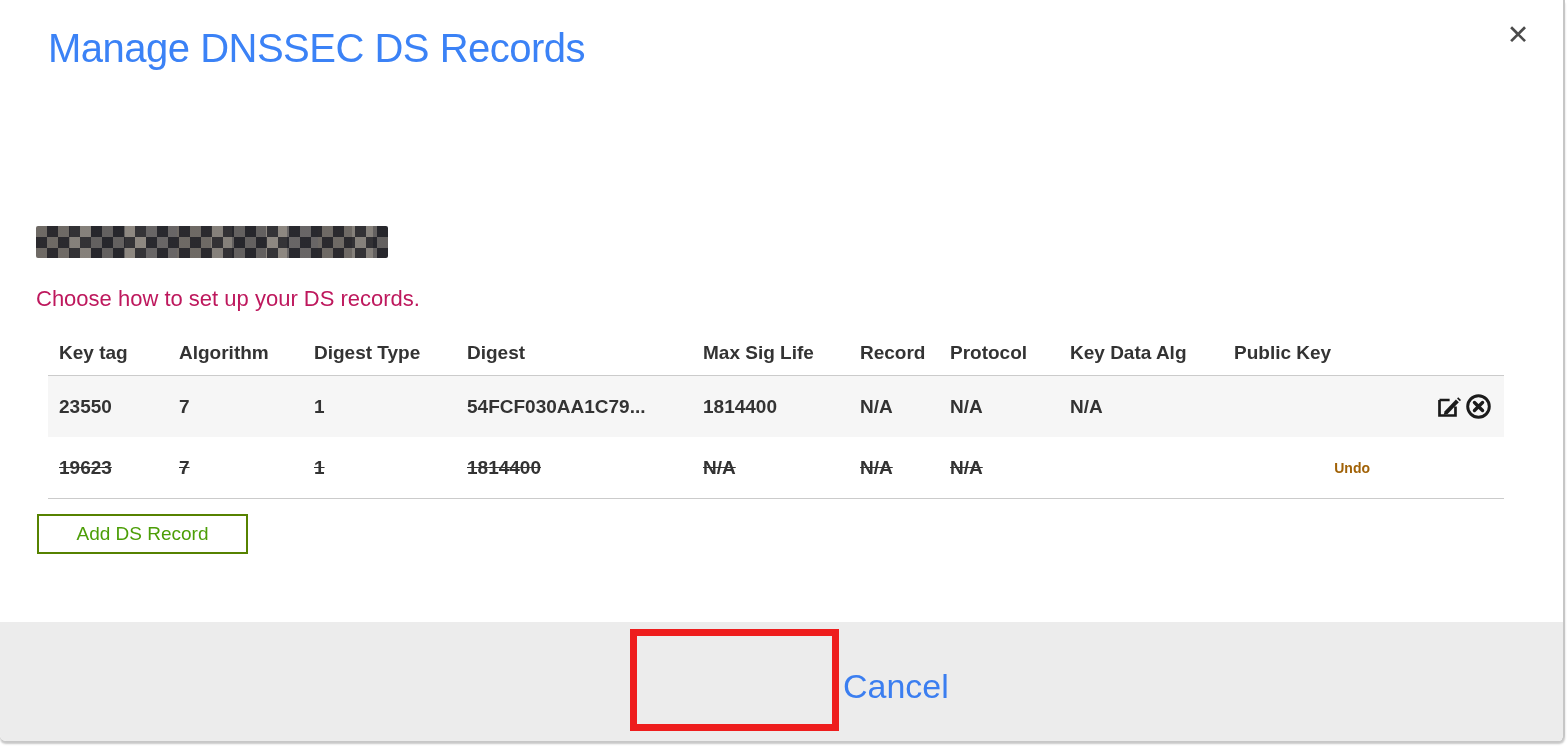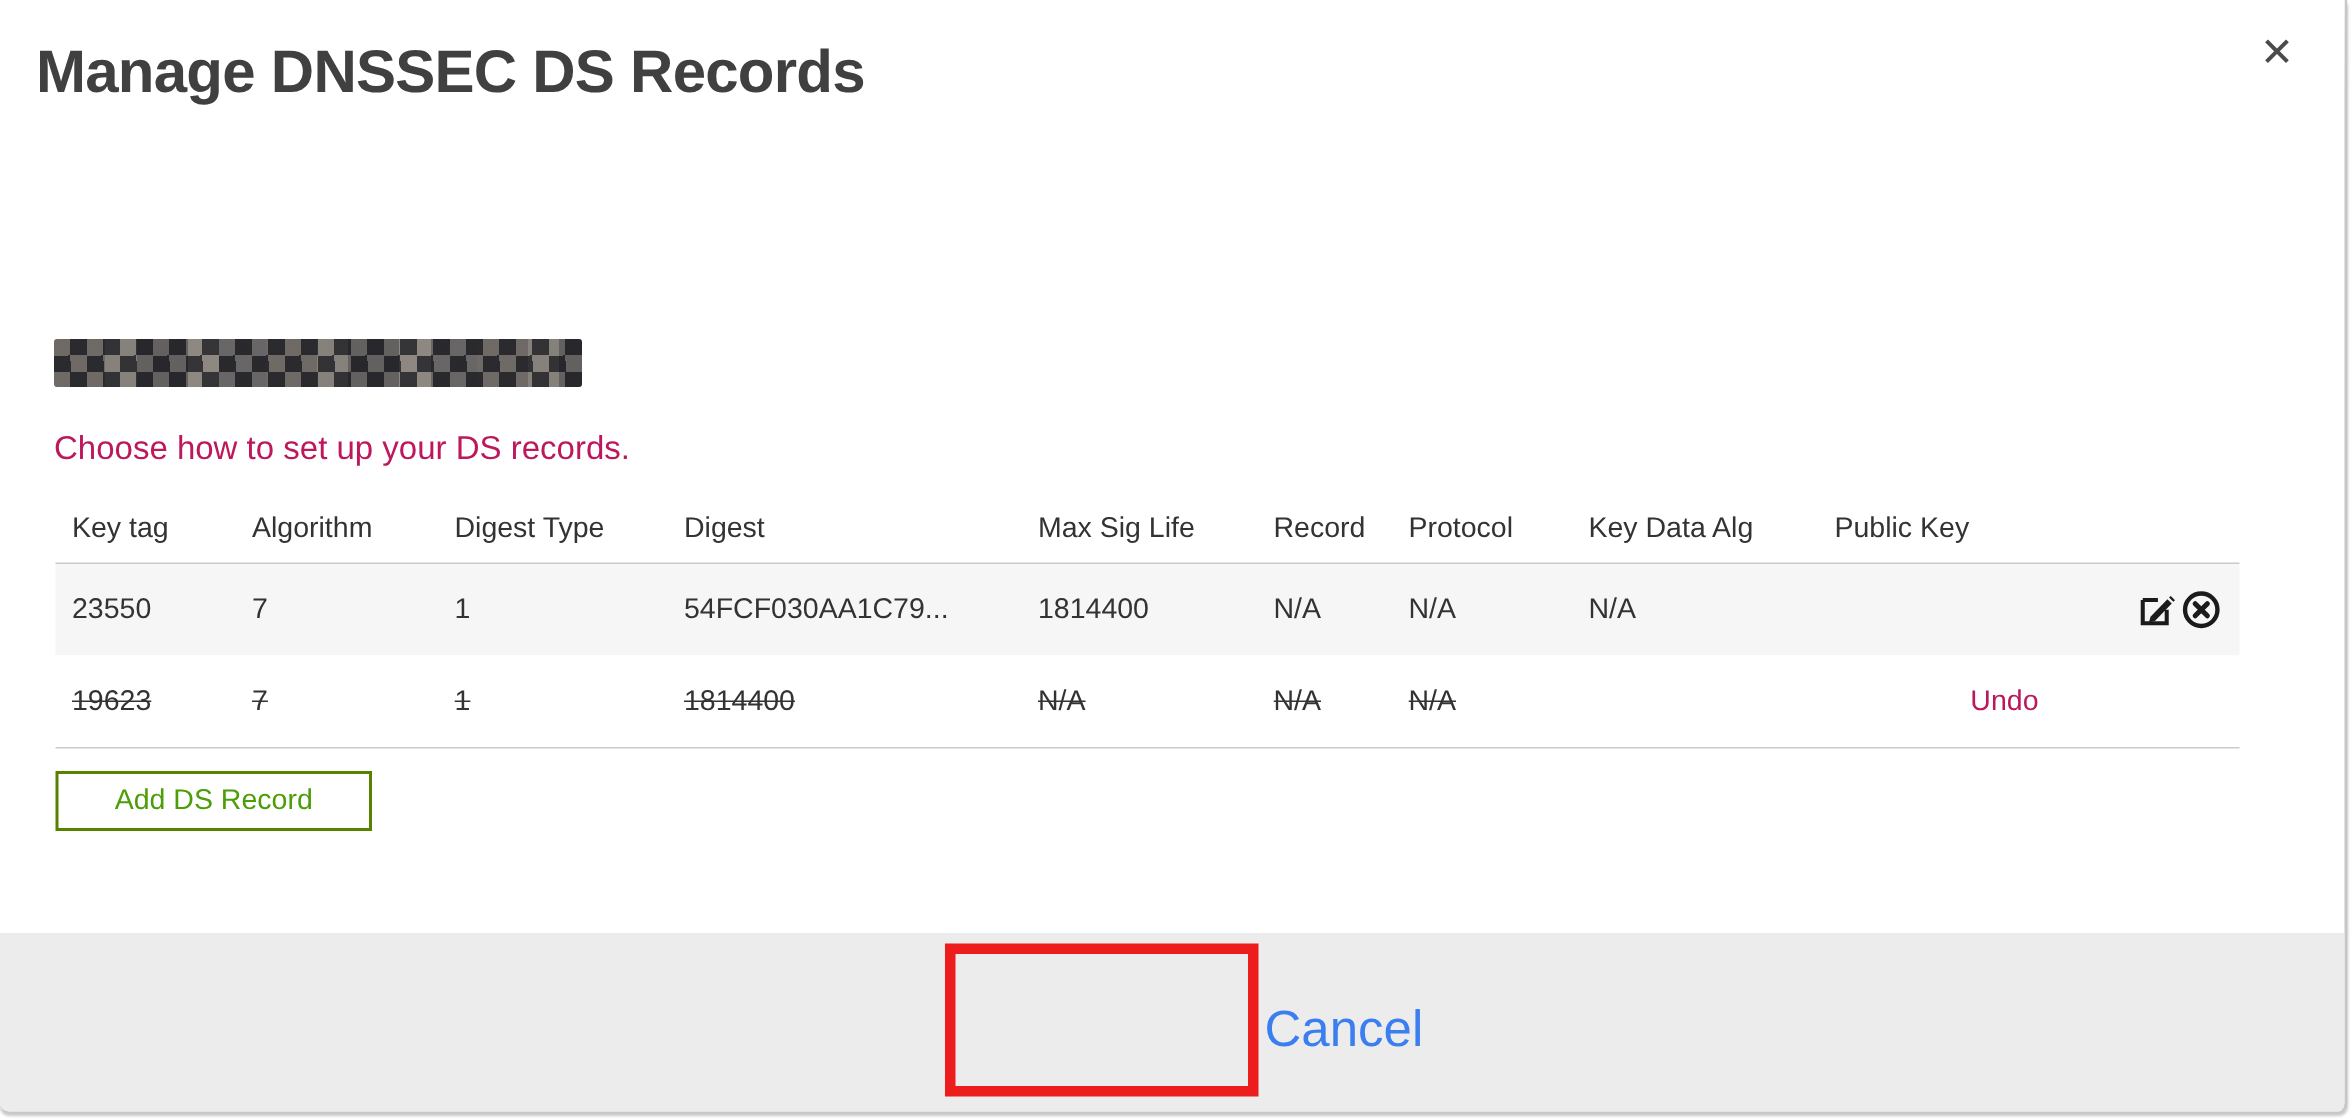--- a/index.html
+++ b/index.html
@@ -5,62 +5,62 @@
   * { margin:0; padding:0; box-sizing:border-box; }
   html,body { width:1568px; height:746px; background:#fff; font-family:"Liberation Sans","DejaVu Sans",sans-serif; }
   .modal {
     position:relative; width:1565px; height:741px; background:#fff;
     border-right:2px solid #c6c6c6;
     border-bottom-left-radius:6px; border-bottom-right-radius:6px;
     box-shadow:0 3px 2px rgba(0,0,0,.22);
     overflow:hidden;
   }
   .title {
-    position:absolute; left:24px; top:26px;
-    font-size:40px; font-weight:700; color:#404040; letter-spacing:-0.5px;
+    position:absolute; left:48px; top:26px;
+    font-size:40px; font-weight:400; color:#3b82f6; letter-spacing:-0.5px;
   }
   .close-btn {
     position:absolute; left:1501px; top:18px; width:34px; height:34px;
     font-size:27px; font-weight:700; color:#4b4b4b; text-align:center; line-height:34px;
     cursor:pointer;
   }
   .domain-redacted {
     position:absolute; left:36px; top:226px; width:352px; height:32px;
     background:
       repeating-conic-gradient(from 0deg, rgba(35,35,40,0.85) 0% 25%, rgba(130,125,120,0.55) 25% 50%) 0 0 / 22px 22px,
       repeating-linear-gradient(90deg, #57524e 0 34px, #8a867f 34px 55px, #3f3e42 55px 89px, #9b948c 89px 110px, #4a4a50 110px 141px);
     border-radius:2px;
   }
   .instruction {
     position:absolute; left:36px; top:286px;
     font-size:22px; color:#be185d;
   }
   .ds-table {
-    position:absolute; left:37px; top:330px; width:1456px;
-    font-size:19px; color:#333;
+    position:absolute; left:48px; top:330px; width:1456px;
+    font-size:19px; color:#333;font-weight:bold;
   }
   .t-row {
     display:grid;
     grid-template-columns:120px 135px 153px 236px 157px 90px 120px 164px 164px 1fr;
     align-items:center;
     padding-left:11px;
   }
   .t-head { height:45px; }
   .t-body-row { height:62px; }
   .row-current { background:#f6f6f6; border-top:1px solid #cbcbcb; }
   .row-deleted { background:#fff; border-bottom:1px solid #cbcbcb; }
   .row-deleted .cell { text-decoration:line-through; }
   .cell { white-space:nowrap; overflow:hidden; }
   .actions-cell {
     display:flex; justify-content:flex-end; align-items:center;
     padding-right:12px; text-decoration:none !important;
   }
   .icon-btn { width:27px; height:27px; margin-left:3px; cursor:pointer; display:block; }
   .undo-link {
-    font-size:19px; color:#be185d; text-decoration:none; cursor:pointer; padding-right:16px;
+    font-size:14px; color:#a16207; text-decoration:none; cursor:pointer; padding-right:16px;
   }
   .add-btn {
     position:absolute; left:37px; top:514px; width:211px; height:40px;
     background:#fff; border:2px solid #568200; color:#4c9e07;
     font-size:19px; font-family:inherit; cursor:pointer;
   }
   .footer {
     position:absolute; left:0; top:622px; width:100%; height:119px;
     background:#ececec;
   }

